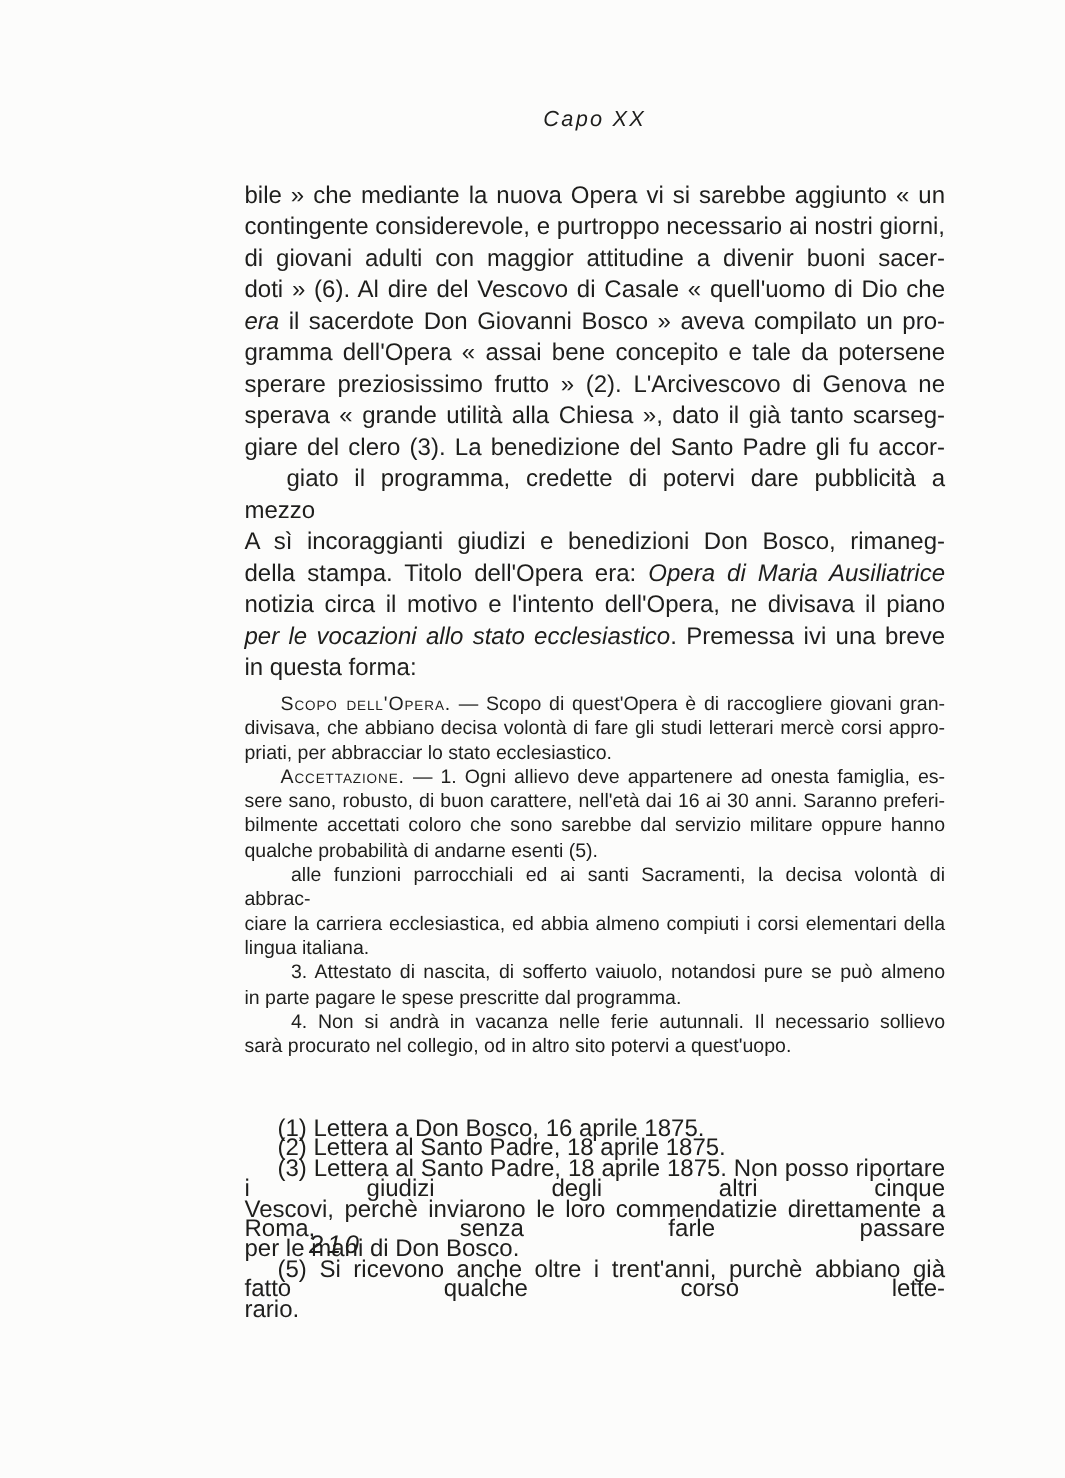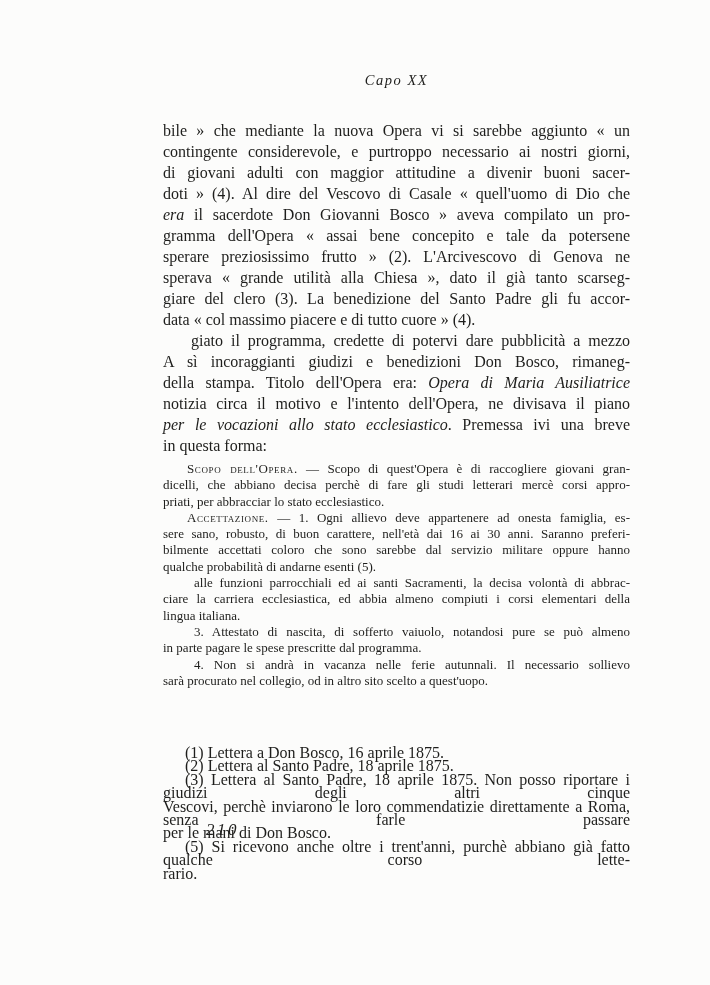--- a/index.html
+++ b/index.html
@@ -2,21 +2,21 @@
 <html><head>
 <meta charset="utf-8">
 <style>
   html, body { margin:0; padding:0; }
   body { background:#ffffff; }
   .page {
     position:relative;
     width:710px; height:985px;
     background:var(--paper, #fcfcfb);
     color:var(--ink, #1e1e1c);
-    font-family:Liberation Serif, serif;
+    font-family:Liberation Sans, sans-serif;
     overflow:hidden;
   }
   .column { position:absolute; left:163px; width:467px; }
 
   
   #chapter-header {
     top:72px;
     text-align:center;
     font-style:italic;
     font-size:14.5px;
@@ -54,62 +54,61 @@
 
 <div class="page" style="--paper: #fcfcfb; --ink: #1e1e1c;">
 
   <div id="chapter-header" class="column">Capo XX</div>
 
   <div id="main-text" class="column">
       <div class="para indent-none">
         <div class="line"><span>bile » che mediante la nuova Opera vi si sarebbe aggiunto « un</span></div>
         <div class="line"><span>contingente considerevole, e purtroppo necessario ai nostri giorni,</span></div>
         <div class="line"><span>di giovani adulti con maggior attitudine a divenir buoni sacer-</span></div>
-        <div class="line"><span>doti » (4). Al dire del Vescovo di Casale « quell'uomo di Dio che</span></div>
+        <div class="line"><span>doti » (6). Al dire del Vescovo di Casale « quell'uomo di Dio che</span></div>
         <div class="line"><span class="it">era</span><span> il sacerdote Don Giovanni Bosco » aveva compilato un pro-</span></div>
         <div class="line"><span>gramma dell'Opera « assai bene concepito e tale da potersene</span></div>
         <div class="line"><span>sperare preziosissimo frutto » (2). L'Arcivescovo di Genova ne</span></div>
         <div class="line"><span>sperava « grande utilità alla Chiesa », dato il già tanto scarseg-</span></div>
         <div class="line"><span>giare del clero (3). La benedizione del Santo Padre gli fu accor-</span></div>
-        <div class="line last"><span>data « col massimo piacere e di tutto cuore » (4).</span></div>
       </div>
       <div class="para indent-first">
         <div class="line"><span>giato il programma, credette di potervi dare pubblicità a mezzo</span></div>
         <div class="line"><span>A sì incoraggianti giudizi e benedizioni Don Bosco, rimaneg-</span></div>
         <div class="line"><span>della stampa. Titolo dell'Opera era: </span><span class="it">Opera di Maria Ausiliatrice</span></div>
         <div class="line"><span>notizia circa il motivo e l'intento dell'Opera, ne divisava il piano</span></div>
         <div class="line"><span class="it">per le vocazioni allo stato ecclesiastico</span><span>. Premessa ivi una breve</span></div>
         <div class="line last"><span>in questa forma:</span></div>
       </div>
     </div>
 
   <div id="program-text" class="column">
       <div class="para indent-first">
         <div class="line"><span class="sc">Scopo dell'Opera.</span><span> — Scopo di quest'Opera è di raccogliere giovani gran-</span></div>
-        <div class="line"><span>dicelli, che abbiano decisa perchè di fare gli studi letterari mercè corsi appro-</span></div>
+        <div class="line"><span>divisava, che abbiano decisa volontà di fare gli studi letterari mercè corsi appro-</span></div>
         <div class="line last"><span>priati, per abbracciar lo stato ecclesiastico.</span></div>
       </div>
       <div class="para indent-first">
         <div class="line"><span class="sc">Accettazione.</span><span> — 1. Ogni allievo deve appartenere ad onesta famiglia, es-</span></div>
         <div class="line"><span>sere sano, robusto, di buon carattere, nell'età dai 16 ai 30 anni. Saranno preferi-</span></div>
         <div class="line"><span>bilmente accettati coloro che sono sarebbe dal servizio militare oppure hanno</span></div>
         <div class="line last"><span>qualche probabilità di andarne esenti (5).</span></div>
       </div>
       <div class="para indent-item">
         <div class="line"><span>alle funzioni parrocchiali ed ai santi Sacramenti, la decisa volontà di abbrac-</span></div>
         <div class="line"><span>ciare la carriera ecclesiastica, ed abbia almeno compiuti i corsi elementari della</span></div>
         <div class="line last"><span>lingua italiana.</span></div>
       </div>
       <div class="para indent-item">
         <div class="line"><span>3. Attestato di nascita, di sofferto vaiuolo, notandosi pure se può almeno</span></div>
         <div class="line last"><span>in parte pagare le spese prescritte dal programma.</span></div>
       </div>
       <div class="para indent-item">
         <div class="line"><span>4. Non si andrà in vacanza nelle ferie autunnali. Il necessario sollievo</span></div>
-        <div class="line last"><span>sarà procurato nel collegio, od in altro sito scelto a quest'uopo.</span></div>
+        <div class="line last"><span>sarà procurato nel collegio, od in altro sito potervi a quest'uopo.</span></div>
       </div>
     </div>
 
   <div id="footnotes" class="column">
       <div class="para indent-first">
         <div class="line last"><span>(1) Lettera a Don Bosco, 16 aprile 1875.</span></div>
       </div>
       <div class="para indent-first">
         <div class="line last"><span>(2) Lettera al Santo Padre, 18 aprile 1875.</span></div>
       </div>

